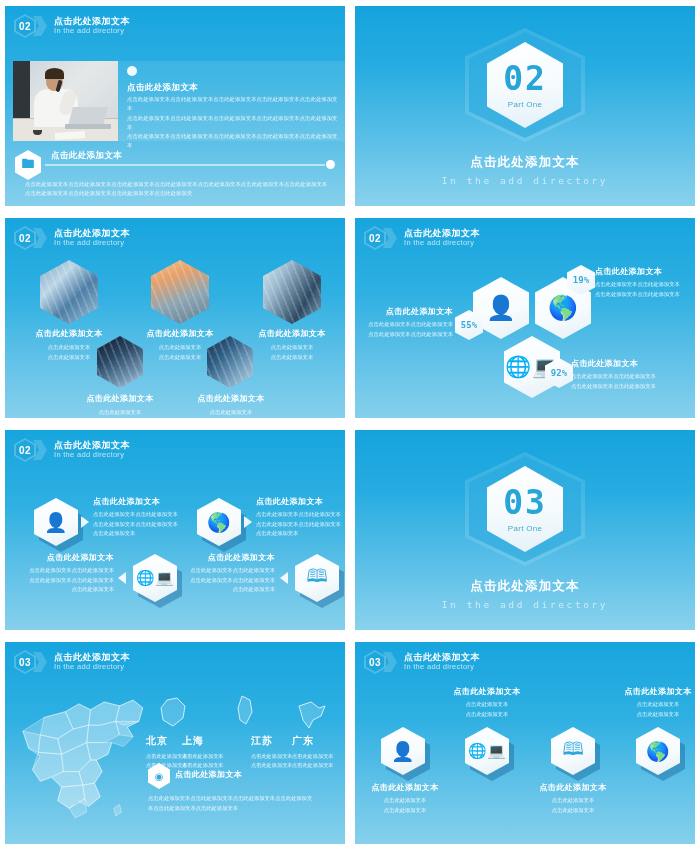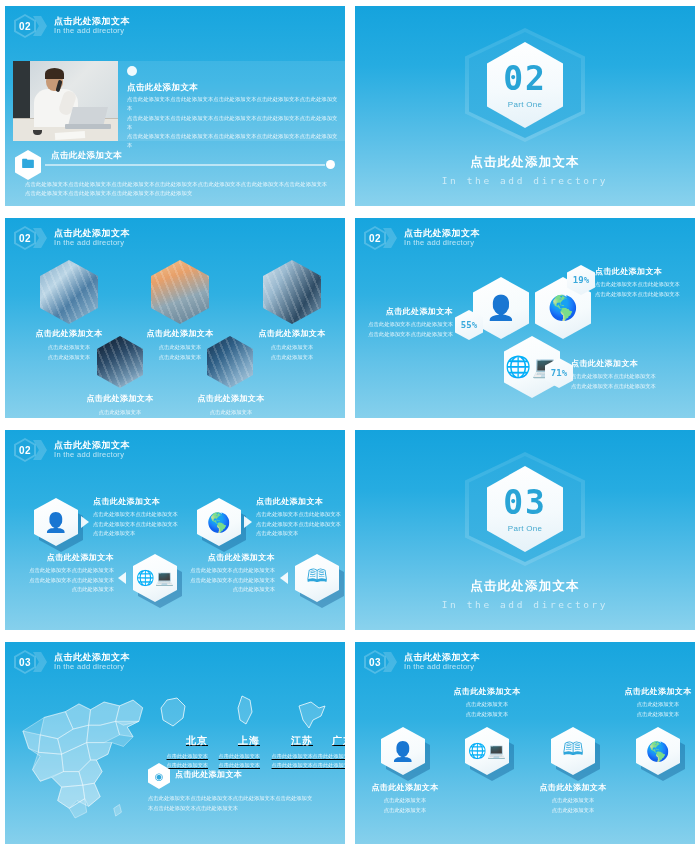--- a/index.html
+++ b/index.html
@@ -124,21 +124,21 @@
       border-top:6px solid transparent;border-bottom:6px solid transparent;}
 
   .blk{position:absolute;}
   .blk .bt{color:#fff;font-size:8px;font-weight:bold;letter-spacing:.4px;}
   .blk .bb{color:rgba(255,255,255,.88);font-size:5.3px;line-height:1.8;margin-top:3px;}
   .blk.right{text-align:right;}
   .blk.center{text-align:center;}
 
   
   .mapzone{position:absolute;left:14px;top:48px;width:145px;height:140px;}
-  .provlabel{position:absolute;text-align:right;width:62px;text-decoration:underline;}
+  .provlabel{position:absolute;text-align:left;width:62px;}
   .provlabel .pn{color:#ffffff;font-size:10px;font-weight:bold;letter-spacing:1px;}
   .provlabel .pb{color:rgba(255,255,255,.85);font-size:5.2px;line-height:1.8;margin-top:4px;}
   .provshape{position:absolute;width:34px;height:34px;}
   .noteline{position:absolute;}
   .noteline .nt{color:#fff;font-size:8px;font-weight:bold;letter-spacing:.4px;}
   .noteline .nb{color:rgba(255,255,255,.88);font-size:5.3px;line-height:1.8;margin-top:5px;}
 </style>
 </head>
 <body>
 
@@ -326,21 +326,21 @@
     <div class="pctbadge" style="left:100px;top:92px;">
       <div class="bg"></div>
           <div class="v">55%</div>
     </div>
     <div class="pctbadge" style="left:212px;top:47px;">
       <div class="bg"></div>
           <div class="v">19%</div>
     </div>
     <div class="pctbadge" style="left:190px;top:140px;">
       <div class="bg"></div>
-          <div class="v">71%</div>
+          <div class="v">92%</div>
     </div>
 
     <div class="blk right" style="left:4px;top:88px;width:94px;">
       <div class="bt">点击此处添加文本</div>
       <div class="bb">
         <div>点击此处添加文本点击此处添加文本</div>
         <div>点击此处添加文本点击此处添加文本</div>
       </div>
     </div>
     <div class="blk" style="left:240px;top:48px;width:108px;">
@@ -511,21 +511,21 @@
           </svg>
     </div>
 
     <div class="provlabel" style="left:141px;top:92px;">
       <div class="pn">北京</div>
       <div class="pb">
         <div>点击此处添加文本</div>
         <div>点击此处添加文本</div>
       </div>
     </div>
-    <div class="provlabel" style="left:193px;top:92px;">
+    <div class="provlabel" style="left:177px;top:92px;">
       <div class="pn">上海</div>
       <div class="pb">
         <div>点击此处添加文本</div>
         <div>点击此处添加文本</div>
       </div>
     </div>
     <div class="provlabel" style="left:246px;top:92px;">
       <div class="pn">江苏</div>
       <div class="pb">
         <div>点击此处添加文本</div>

